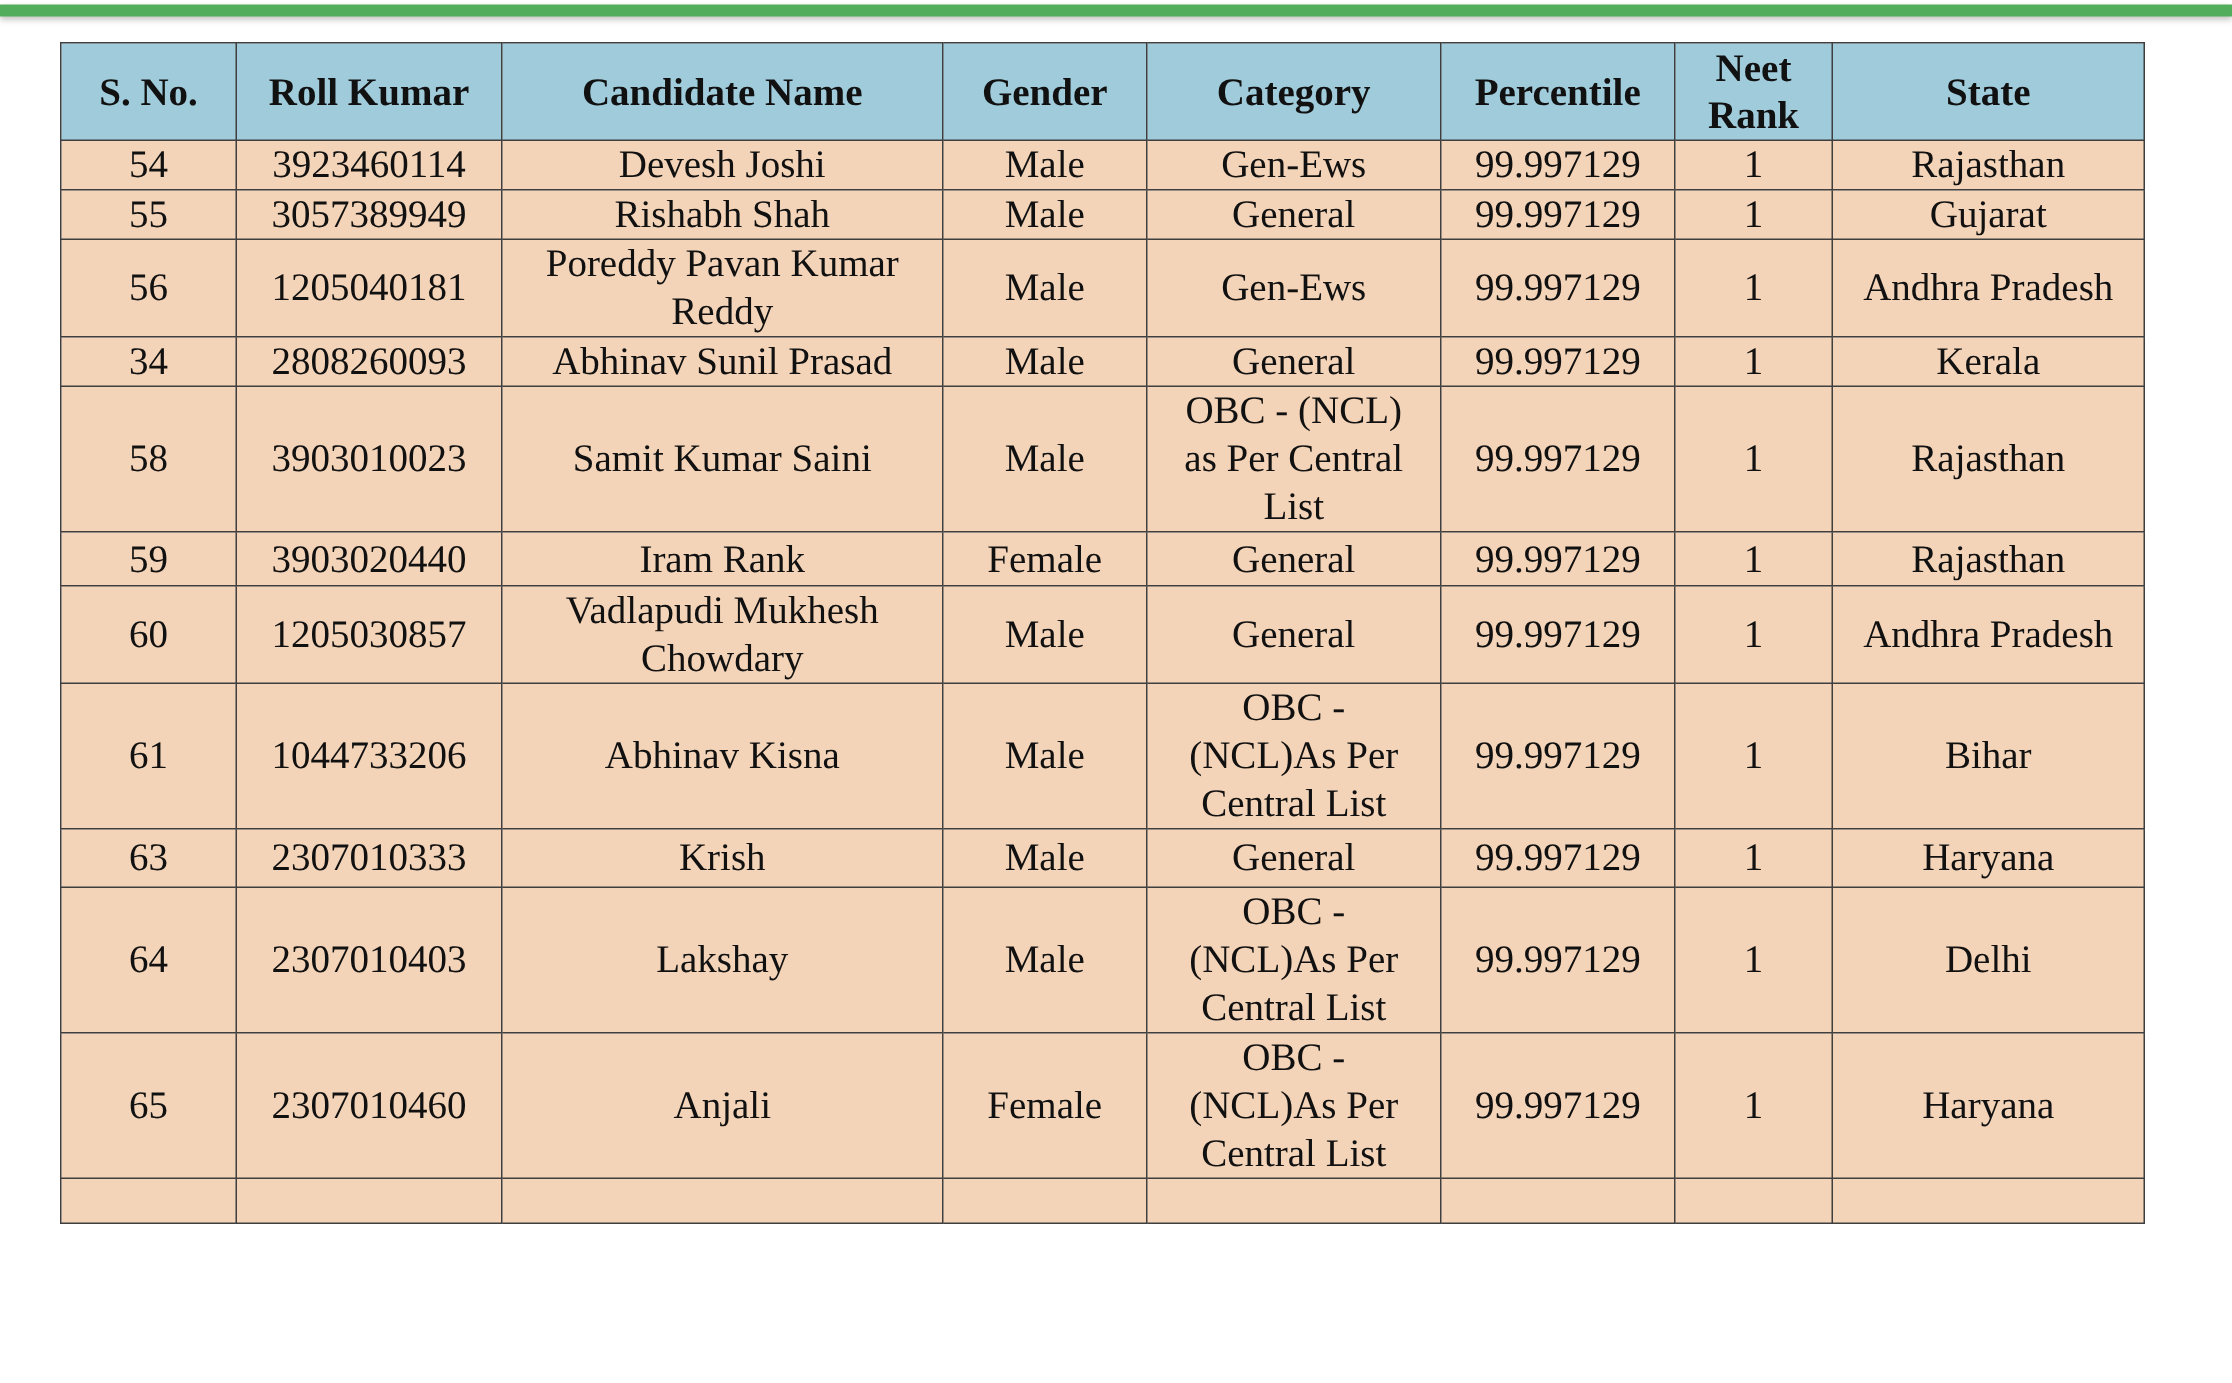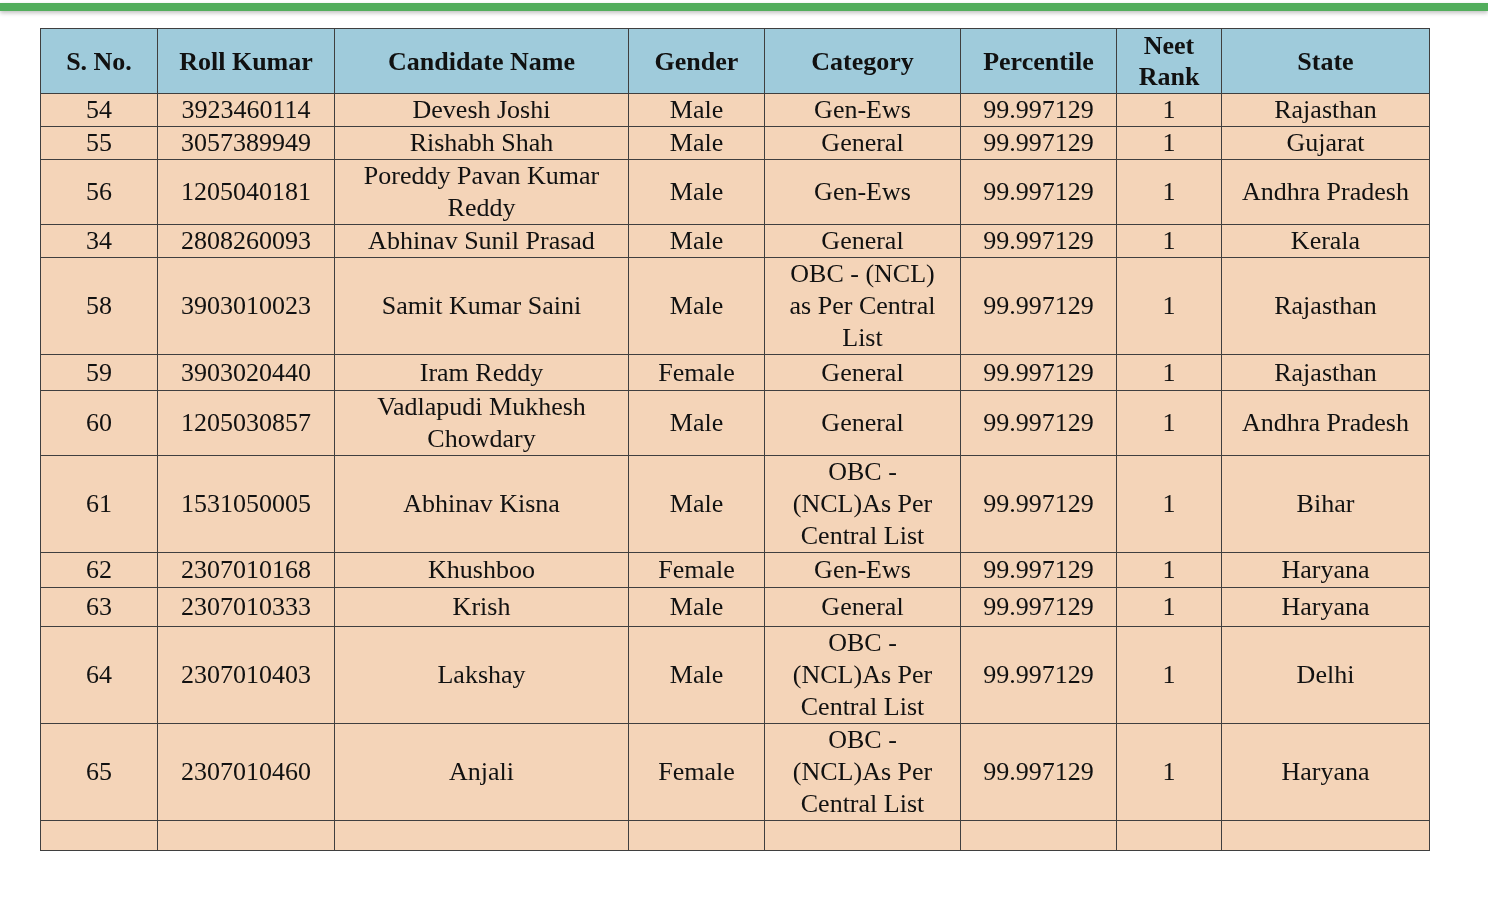--- a/index.html
+++ b/index.html
@@ -117,56 +117,46 @@
       <td>Samit Kumar Saini</td>
       <td>Male</td>
       <td style="padding:0 16px">OBC - (NCL) as Per Central List</td>
       <td>99.997129</td>
       <td>1</td>
       <td>Rajasthan</td>
     </tr>
     <tr style="height:36px">
       <td>59</td>
       <td>3903020440</td>
-      <td>Iram Reddy</td>
+      <td>Iram Rank</td>
       <td>Female</td>
       <td>General</td>
       <td>99.997129</td>
       <td>1</td>
       <td>Rajasthan</td>
     </tr>
     <tr class="h2">
       <td>60</td>
       <td>1205030857</td>
       <td style="padding:0 28px">Vadlapudi Mukhesh Chowdary</td>
       <td>Male</td>
       <td>General</td>
       <td>99.997129</td>
       <td>1</td>
       <td>Andhra Pradesh</td>
     </tr>
     <tr class="h3">
       <td>61</td>
-      <td>1531050005</td>
+      <td>1044733206</td>
       <td>Abhinav Kisna</td>
       <td>Male</td>
       <td style="padding:0 20px">OBC - (NCL)As Per Central List</td>
       <td>99.997129</td>
       <td>1</td>
       <td>Bihar</td>
-    </tr>
-    <tr style="height:35px">
-      <td>62</td>
-      <td>2307010168</td>
-      <td>Khushboo</td>
-      <td>Female</td>
-      <td>Gen-Ews</td>
-      <td>99.997129</td>
-      <td>1</td>
-      <td>Haryana</td>
     </tr>
     <tr style="height:39px">
       <td>63</td>
       <td>2307010333</td>
       <td>Krish</td>
       <td>Male</td>
       <td>General</td>
       <td>99.997129</td>
       <td>1</td>
       <td>Haryana</td>

